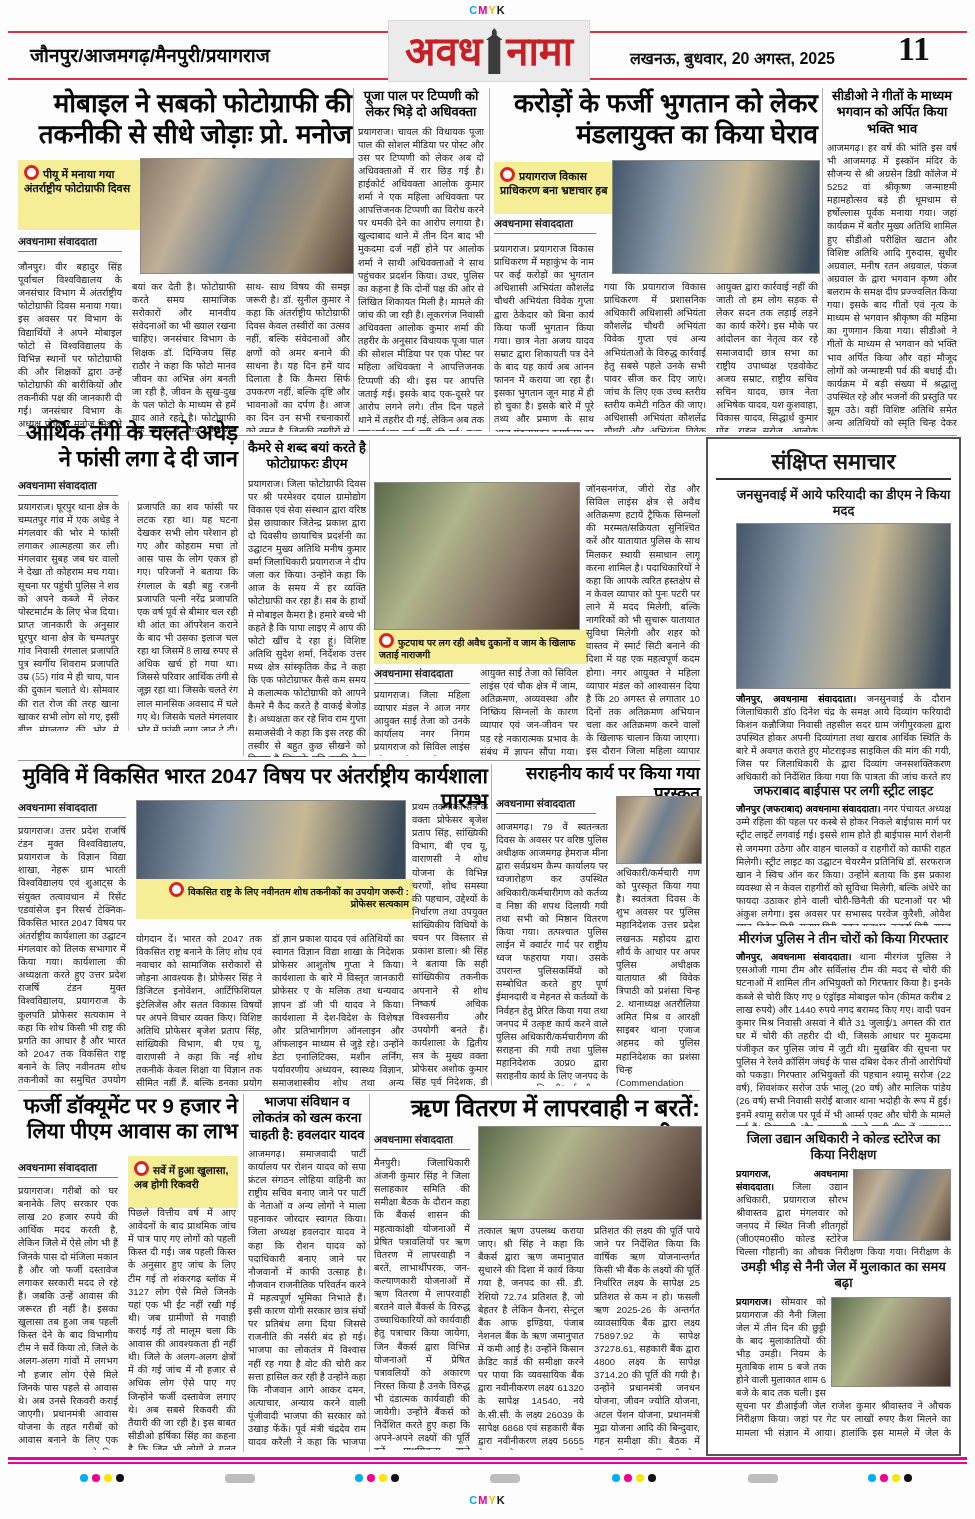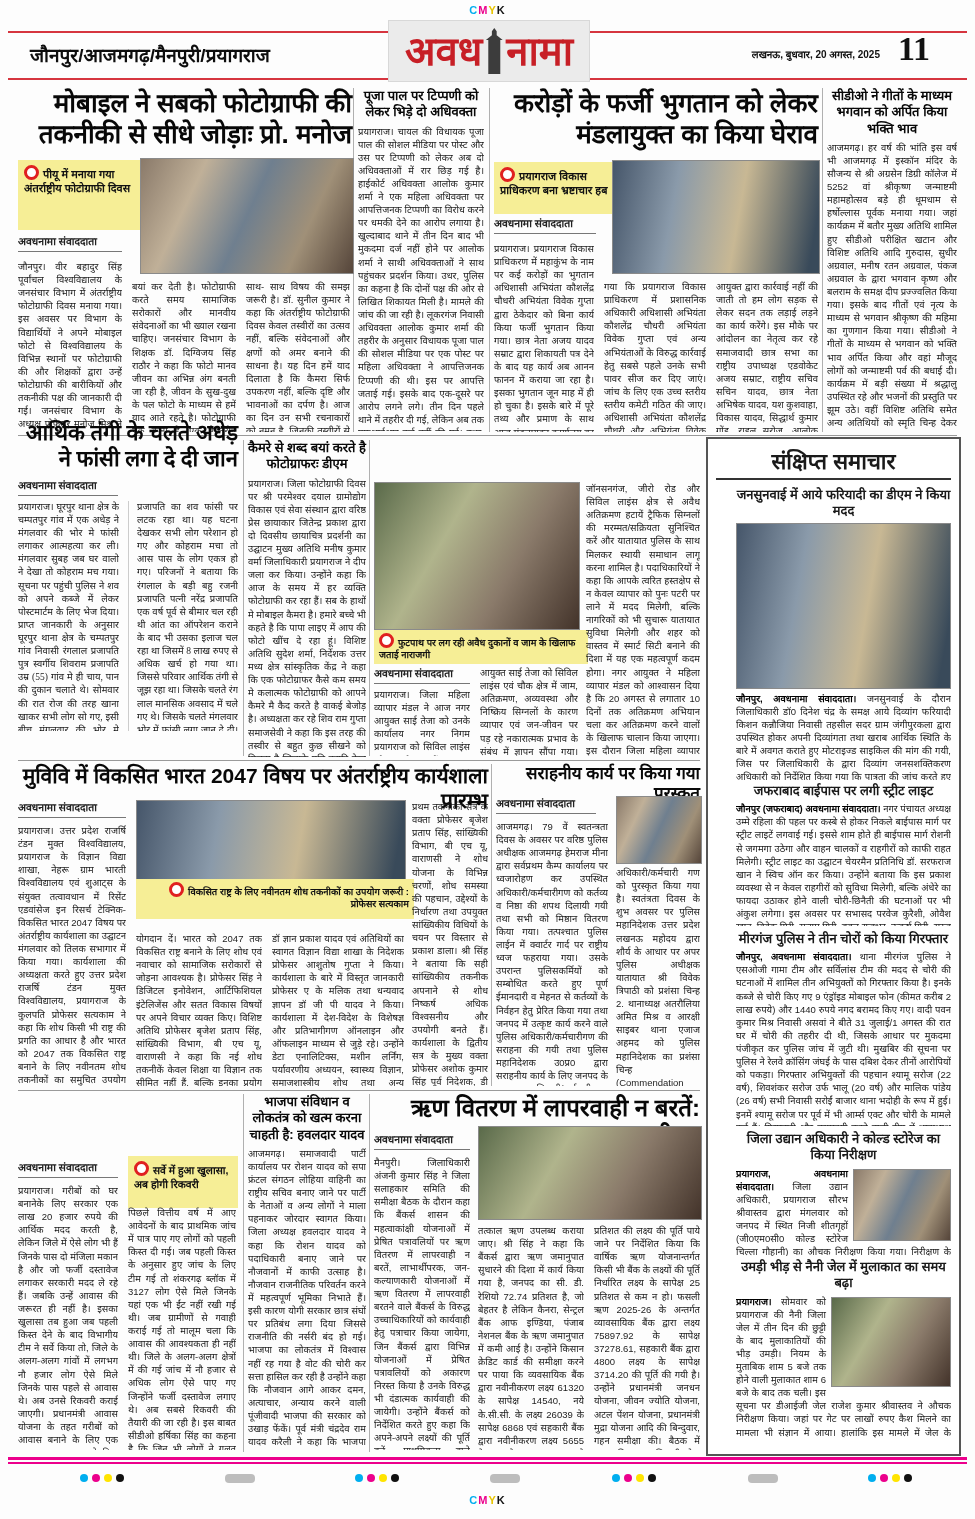--- a/index.html
+++ b/index.html
@@ -8,21 +8,21 @@
   .abs{position:absolute;}
   
   .regmark{font-size:11px;font-weight:bold;letter-spacing:1px;}
   .regmark .c{color:#00aeef}.regmark .m{color:#ec008c}.regmark .y{color:#e8c400}.regmark .k{color:#111}
   .redline{position:absolute;left:8px;right:8px;height:2px;background:#d6353f;}
   .editions{font-size:19px;font-weight:bold;color:#0d0d0d;}
   .masthead{background:#ebebeb;border:1px solid #d8d8d8;display:flex;align-items:center;justify-content:center;gap:2px;}
   .masthead .mt{font-size:40px;font-weight:800;color:#c71f26;line-height:1;}
   .tower{width:20px;height:46px;background:#3c3c3c;
          clip-path:polygon(50% 0,62% 7%,62% 16%,92% 26%,80% 26%,80% 100%,20% 100%,20% 26%,8% 26%,38% 16%,38% 7%);}
-  .dateline{font-size:10px;font-weight:bold;text-align:right;color:#111;}
+  .dateline{font-size:16px;font-weight:bold;text-align:left;color:#111;}
   .pagenum{font-family:"Liberation Serif","DejaVu Serif",serif;font-size:34px;font-weight:bold;color:#111;}
   
   .hl{font-weight:800;color:#080808;text-align:right;line-height:1.18;}
   .hl-sm{font-weight:800;color:#080808;text-align:center;line-height:1.25;font-size:13px;}
   .byline{font-size:10.5px;font-weight:bold;border-bottom:1px solid #777;padding-bottom:3px;color:#222;}
   .bt{font-size:9.5px;line-height:1.38;text-align:justify;color:#1c1c1c;overflow:hidden;}
   .bt b{color:#000;}
   .kicker{background:#f6ee96;padding:5px 6px;font-size:11px;font-weight:bold;line-height:1.3;color:#111;overflow:hidden;}
   .cap{background:#f6ee96;padding:3px 5px;font-size:9.5px;font-weight:bold;line-height:1.25;color:#111;overflow:hidden;}
   .ring{display:inline-block;width:9px;height:9px;border:3px solid #e02020;border-radius:50%;background:#fff;vertical-align:-2px;margin-right:4px;}
@@ -185,20 +185,21 @@
 
   <div class="abs" style="left:496px;top:764px;width:204px;height:322px;">
     <div class="hl" style="font-size:17px;">सराहनीय कार्य पर किया गया पुरस्कृत</div>
     <div class="abs byline" style="left:0;top:32px;width:100px;">अवधनामा संवाददाता</div>
     <div class="abs bt" style="left:0;top:56px;width:112px;height:266px;">आजमगढ़। 79 वें स्वतन्त्रता दिवस के अवसर पर वरिष्ठ पुलिस अधीक्षक आजमगढ़ हेमराज मीना द्वारा सर्वप्रथम कैम्प कार्यालय पर ध्वजारोहण कर उपस्थित अधिकारी/कर्मचारीगण को कर्तव्य व निष्ठा की शपथ दिलायी गयी तथा सभी को मिष्ठान वितरण किया गया। तत्पश्चात पुलिस लाईन में क्वार्टर गार्द पर राष्ट्रीय ध्वज फहराया गया। उसके उपरान्त पुलिसकर्मियों को सम्बोधित करते हुए पूर्ण ईमानदारी व मेहनत से कर्तव्यों के निर्वहन हेतु प्रेरित किया गया तथा जनपद में उत्कृष्ट कार्य करने वाले पुलिस अधिकारी/कर्मचारीगण की सराहना की गयी तथा पुलिस महानिदेशक उ0प्र0 द्वारा सराहनीय कार्य के लिए जनपद के कुल 03 अधिकारी/कर्मचारी गण को पदक/सम्मान चिन्ह दिया गया तथा पीआरवी (डायल-112) के कुल 10</div>
     <div class="abs ph ph-a" style="left:120px;top:32px;width:84px;height:66px;"></div>
     <div class="abs bt" style="left:120px;top:102px;width:84px;height:220px;">अधिकारी/कर्मचारी गण को पुरस्कृत किया गया है। स्वतंत्रता दिवस के शुभ अवसर पर पुलिस महानिदेशक उत्तर प्रदेश लखनऊ महोदय द्वारा शौर्य के आधार पर अपर पुलिस अधीक्षक यातायात श्री विवेक त्रिपाठी को प्रशंसा चिन्ह 2. थानाध्यक्ष अतरौलिया अमित मिश्र व आरक्षी साइबर थाना एजाज अहमद को पुलिस महानिदेशक का प्रशंसा चिन्ह (Commendation Disc) सिल्वर से सम्मानित किया गया है। स्वतंत्रता दिवस की 79वीं वर्षगांठ के उपलक्ष्य में सम्पूर्ण देश में आजादी का अमृत महोत्सव मनाया जा रहा है। उत्तर प्रदेश पुलिस द्वारा विभिन्न कार्यक्रमों का आयोजन कर देशभक्ति की भावना जागृत करने की पहल की गई है।</div>
   </div>
 
   <div class="abs" style="left:18px;top:1094px;width:220px;height:358px;">
+    <div class="hl" style="font-size:21px;">फर्जी डॉक्यूमेंट पर 9 हजार ने लिया पीएम आवास का लाभ</div>
     <div class="abs byline" style="left:0;top:66px;width:100px;">अवधनामा संवाददाता</div>
     <div class="abs bt" style="left:0;top:90px;width:100px;height:266px;">प्रयागराज। गरीबों को घर बनानेके लिए सरकार एक लाख 20 हजार रुपये की आर्थिक मदद करती है, लेकिन जिले में ऐसे लोग भी हैं जिनके पास दो मंजिला मकान है और जो फर्जी दस्तावेज लगाकर सरकारी मदद ले रहे हैं। जबकि उन्हें आवास की जरूरत ही नहीं है। इसका खुलासा तब हुआ जब पहली किस्त देने के बाद विभागीय टीम ने सर्वे किया तो, जिले के अलग-अलग गांवों में लगभग नौ हजार लोग ऐसे मिले जिनके पास पहले से आवास थे। अब उनसे रिकवरी कराई जाएगी। प्रधानमंत्री आवास योजना के तहत गरीबों को आवास बनाने के लिए एक लाख 20 हजार रुपये दिया जाता है। आपदा में घर गिरने की दशा में 3200 रुपये की किस्त पहले बतौर सहायता जाती है। जिसे लगाने के बाद एक लाख 20 हजार रुपये की राशि तीन किस्तों में दी जाती है। प्रत्येक किस्त के बाद विभागीय टीम सत्यापन करती है और फोटोग्राफ लेती है।</div>
     <div class="abs kicker" style="left:110px;top:62px;width:98px;height:42px;font-size:10.5px;">
       <span class="ring"></span><span>सर्वे में हुआ खुलासा, अब होगी रिकवरी</span>
     </div>
     <div class="abs bt" style="left:110px;top:112px;width:108px;height:244px;">पिछले वित्तीय वर्ष में आए आवेदनों के बाद प्राथमिक जांच में पात्र पाए गए लोगों को पहली किस्त दी गई। जब पहली किस्त के अनुसार हुए जांच के लिए टीम गई तो शंकरगढ़ ब्लॉक में 3127 लोग ऐसे मिले जिनके यहां एक भी ईंट नहीं रखी गई थी। जब ग्रामीणों से गवाही कराई गई तो मालूम चला कि आवास की आवश्यकता ही नहीं थी। जिले के अलग-अलग क्षेत्रों में की गई जांच में नौ हजार से अधिक लोग ऐसे पाए गए जिन्होंने फर्जी दस्तावेज लगाए थे। अब सबसे रिकवरी की तैयारी की जा रही है। इस बाबत सीडीओ हर्षिका सिंह का कहना है कि जिन भी लोगों ने गलत दस्तावेज लगाकर आवेदन किया था। सभी के खिलाफ कार्रवाई की जा रही है। इसके लिए लगातार जांच कराई जाती है। जिन जिम्मेदार लोगों ने आवेदन स्वीकृत किया था। उनके खिलाफ भी कार्रवाई की जाएगी।</div>
   </div>
 
   <div class="abs" style="left:248px;top:1094px;width:118px;height:358px;">
     <div class="hl-sm">भाजपा संविधान व लोकतंत्र को खत्म करना चाहती है: हवलदार यादव</div>

